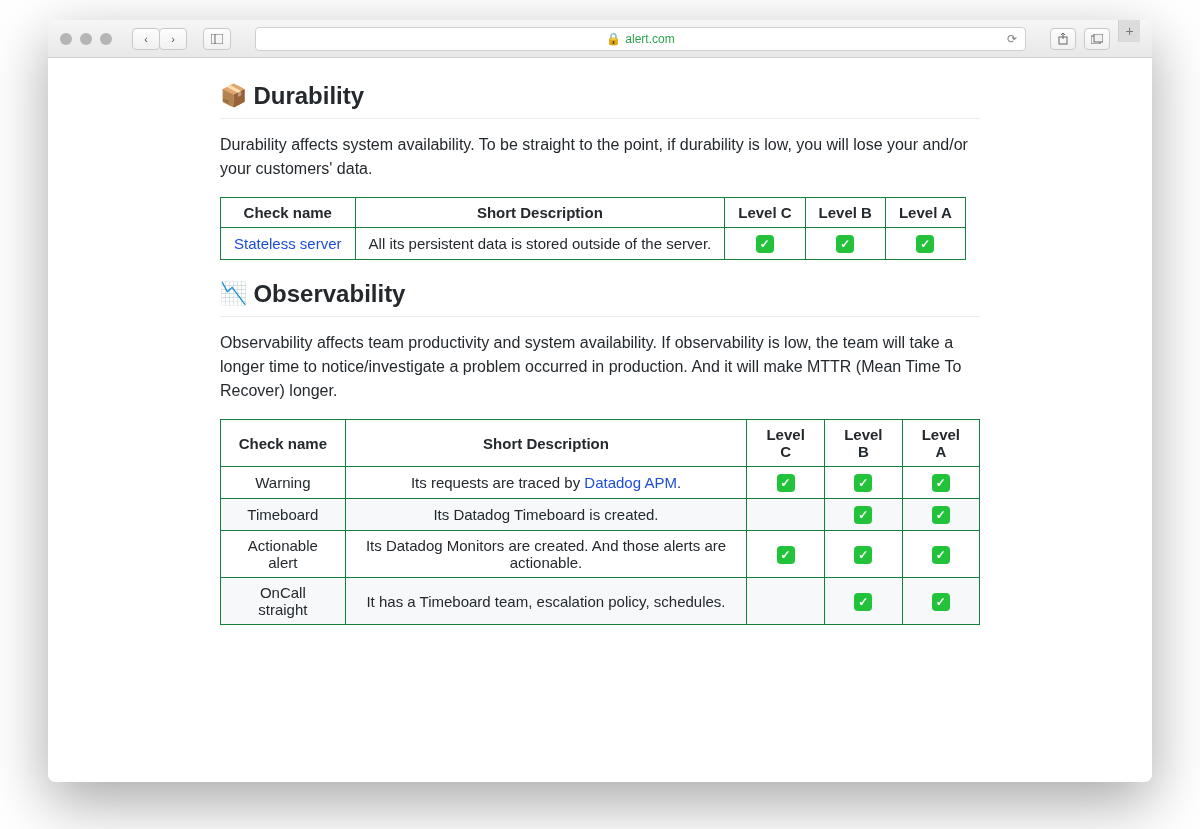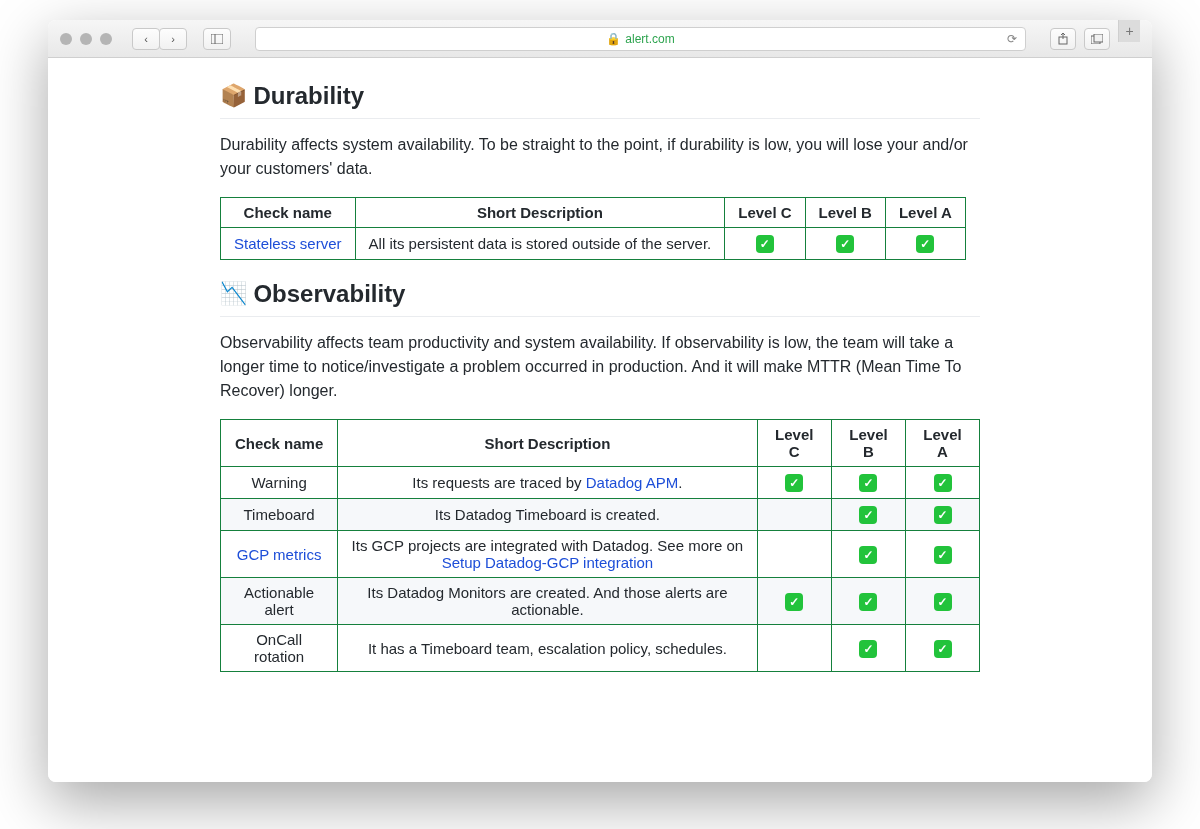--- a/index.html
+++ b/index.html
@@ -239,35 +239,28 @@
               <td><span class="check">✓</span></td>
             </tr>
             <tr>
               <td>Timeboard</td>
               <td>Its Datadog Timeboard is created.</td>
               <td></td>
               <td><span class="check">✓</span></td>
               <td><span class="check">✓</span></td>
             </tr>
             <tr>
-              <td><a class="link" href="#">GCP metrics</a></td>
-              <td>Its GCP projects are integrated with Datadog. See more on <a class="link" href="#">Setup Datadog-GCP integration</a></td>
-              <td></td>
-              <td><span class="check">✓</span></td>
-              <td><span class="check">✓</span></td>
-            </tr>
-            <tr>
               <td>Actionable alert</td>
               <td>Its Datadog Monitors are created. And those alerts are actionable.</td>
               <td><span class="check">✓</span></td>
               <td><span class="check">✓</span></td>
               <td><span class="check">✓</span></td>
             </tr>
             <tr>
-              <td>OnCall rotation</td>
+              <td>OnCall straight</td>
               <td>It has a Timeboard team, escalation policy, schedules.</td>
               <td></td>
               <td><span class="check">✓</span></td>
               <td><span class="check">✓</span></td>
             </tr>
           </tbody>
         </table>
       </div>
   </div>
 </div>

